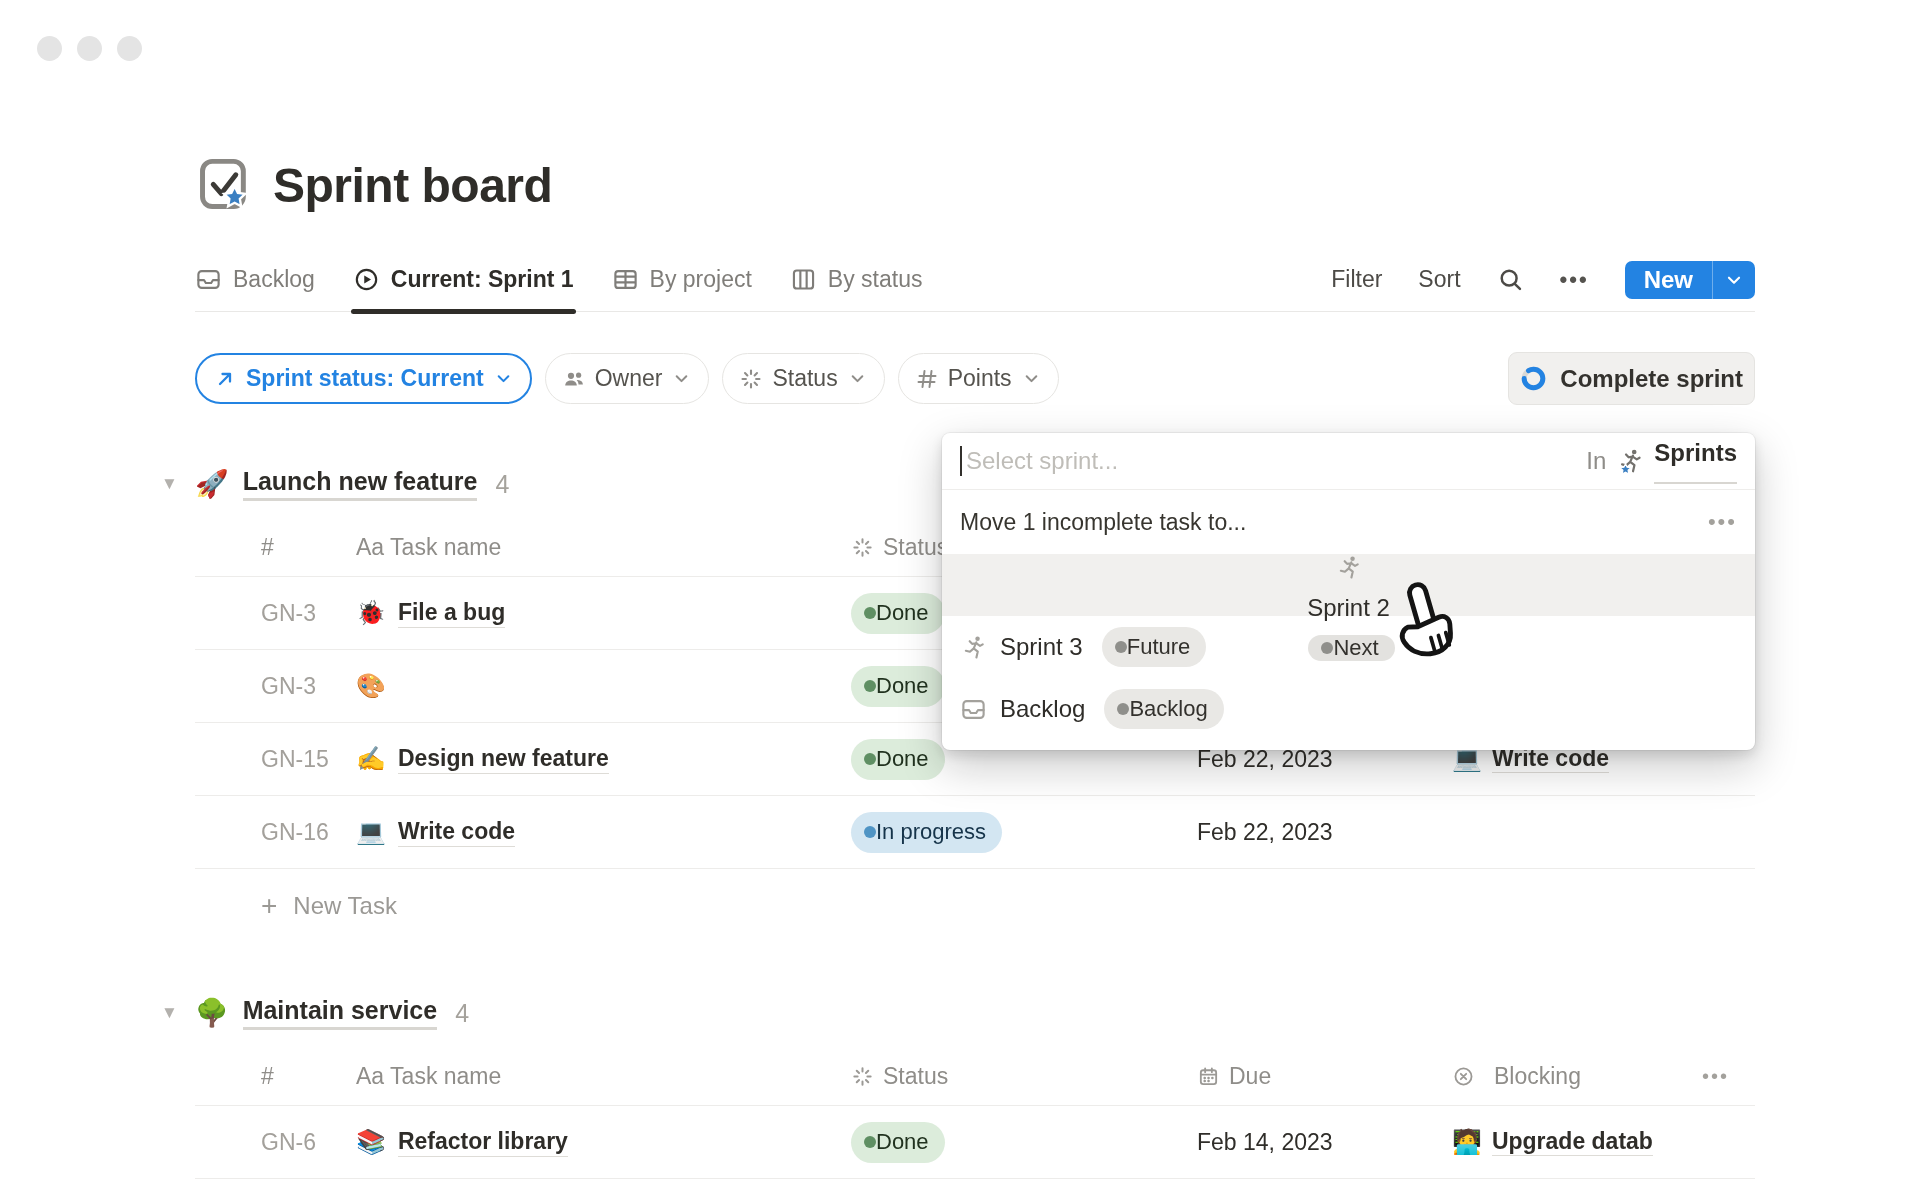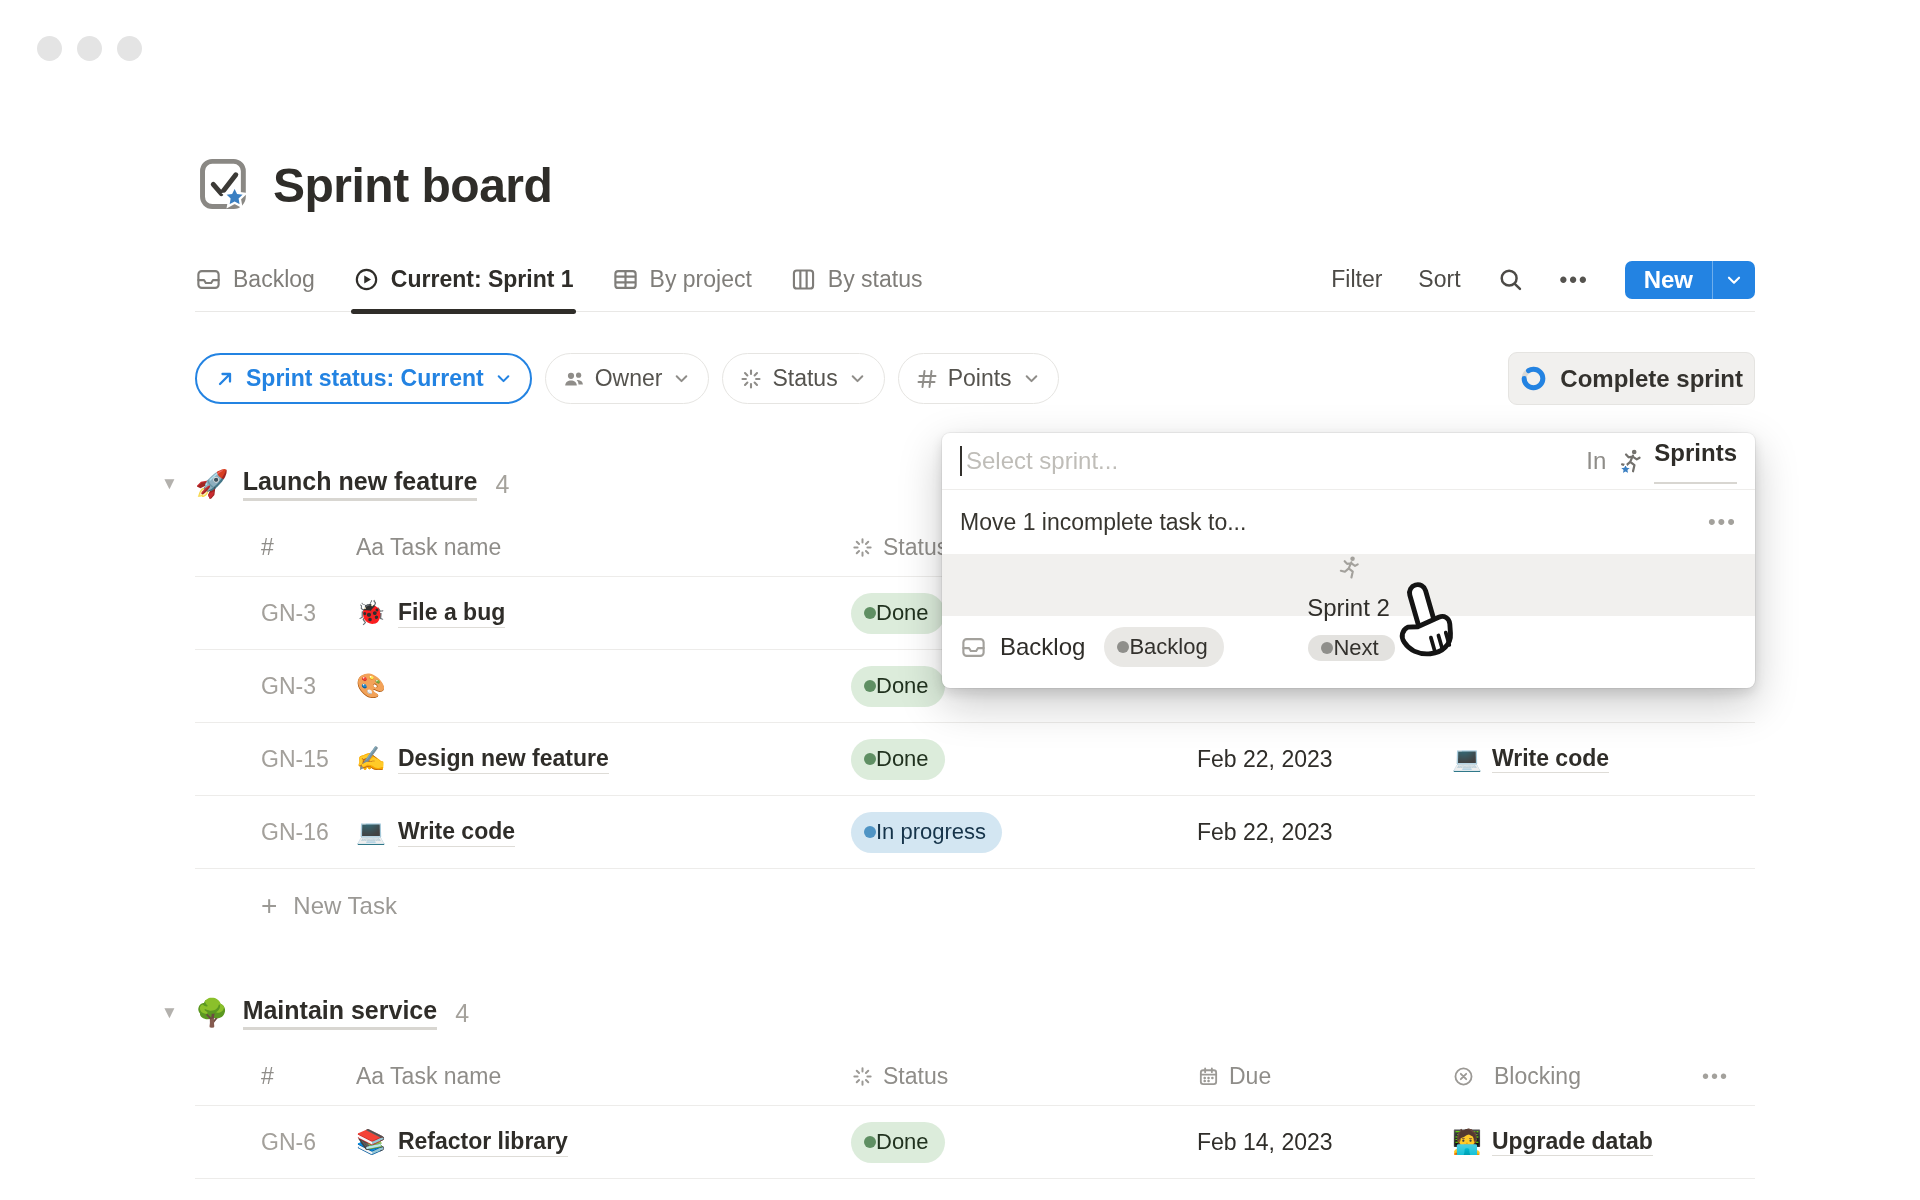--- a/index.html
+++ b/index.html
@@ -477,20 +477,30 @@
         <use href="#i-runner"></use>
       </svg>
     <span class="nm">Sprint 2</span>
     <span class="status-pill p-gray" style="background:#e3e2df">
       <span class="dot"></span>
       <span>Next</span>
       </span>
   </div>
   <div class="pp-item">
     <svg>
+        <use href="#i-runner"></use>
+      </svg>
+    <span class="nm">Sprint 3</span>
+    <span class="status-pill p-gray">
+      <span class="dot"></span>
+      <span>Future</span>
+      </span>
+  </div>
+  <div class="pp-item">
+    <svg>
         <use href="#i-inbox"></use>
       </svg>
     <span class="nm">Backlog</span>
     <span class="status-pill p-gray">
       <span class="dot"></span>
       <span>Backlog</span>
       </span>
   </div>
   <div class="pp-pad"></div>
 </div>

